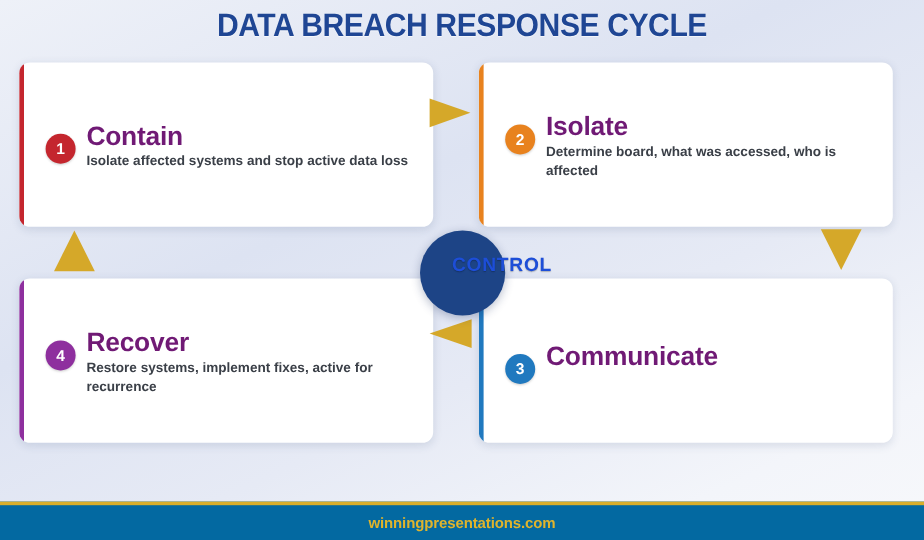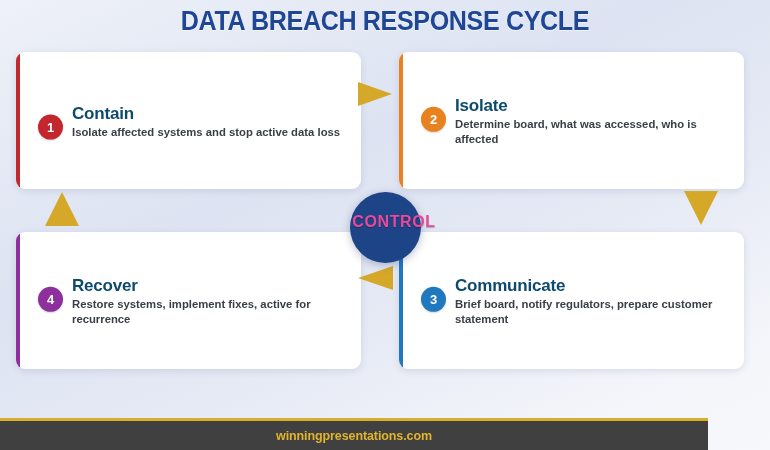--- a/index.html
+++ b/index.html
@@ -56,23 +56,23 @@
     font-size:13px;
     font-weight:800;
     display:flex;
     align-items:center;
     justify-content:center;
     margin-top:13px;
     box-shadow:0 1px 2px rgba(0,0,0,.18);
   }
   .txt { margin-left:9px; padding-top:1px; }
   .card-title {
-    font-size:17px;
+    font-size:22px;
     font-weight:900;
-    color:#0c4a6e;
+    color:#701a75;
     letter-spacing:-0.2px;
     line-height:1.25;
     margin-bottom:1px;
   }
   .card-desc {
     font-size:11.3px;
     font-weight:700;
     color:#3a3f47;
     line-height:1.38;
   }
@@ -113,37 +113,37 @@
   .hub {
     position:absolute;
     left:350px; top:192px;
     width:71px; height:71px;
     border-radius:50%;
     background:#1d4486;
     box-shadow:0 2px 8px rgba(20,40,90,.3);
   }
   .hub-label {
     position:absolute;
-    left:304px; top:213px;
+    left:280px; top:213px;
     width:180px;
-    text-align:center;
-    color:#ec4899;
+    text-align:right;
+    color:#1d4ed8;
     font-size:16px;
     font-weight:900;
     letter-spacing:0.6px;
     font-family:"Liberation Sans", sans-serif;
     text-shadow:0 1px 1px rgba(0,0,0,.25);
   }
 
   
   .footer {
     position:absolute;
     left:0; bottom:0;
-    width:708px; height:32px;
-    background:#404040;
+    width:770px; height:32px;
+    background:#0369a1;
     border-top:3px solid #d9ae2b;
     display:flex;
     align-items:center;
     justify-content:center;
   }
   .footer-text {
     color:#e0b42c;
     font-size:12.5px;
     font-weight:800;
     letter-spacing:-0.1px;
@@ -175,21 +175,20 @@
     </div>
   </div>
 </div>
 
 <div class="card" id="card3">
   <div class="accent" style="background:#2079bf"></div>
   <div class="card-inner">
     <div class="num" style="background:#2079bf">3</div>
     <div class="txt">
       <div class="card-title">Communicate</div>
-      <div class="card-desc">Brief board, notify regulators, prepare customer statement</div>
     </div>
   </div>
 </div>
 
 <div class="card" id="card4">
   <div class="accent" style="background:#8e2f9e"></div>
   <div class="card-inner">
     <div class="num" style="background:#8e2f9e">4</div>
     <div class="txt">
       <div class="card-title">Recover</div>

